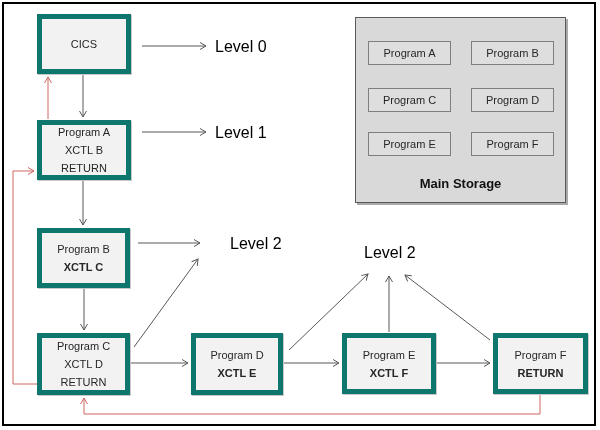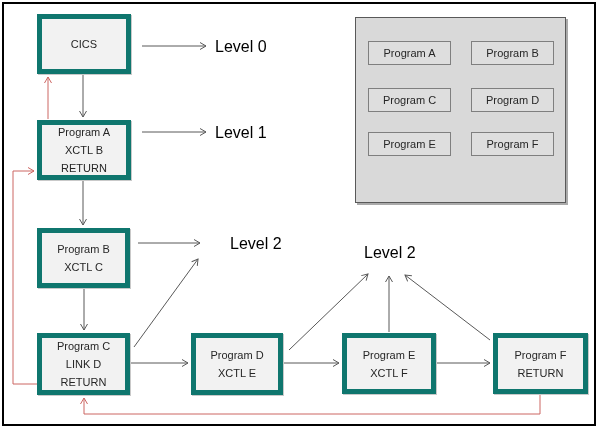--- a/index.html
+++ b/index.html
@@ -14,21 +14,21 @@
   .node{
     position:absolute;background:#f2f2f2;border:5px solid #0f766e;
     box-sizing:border-box;display:flex;flex-direction:column;
     align-items:center;justify-content:center;
     box-shadow:1px 1px 0 #c9c9c9;
   }
   .node .line{
     display:block;font-size:11px;line-height:18px;height:18px;
     color:#262626;white-space:nowrap;
   }
-  .node.gap2 .line + .line{}
+  .node.gap2 .line + .line{font-weight:bold;}
   .level-label{
     position:absolute;font-size:16px;line-height:13px;color:#000000;white-space:nowrap;
   }
   #main-storage{
     position:absolute;left:355px;top:17px;width:211px;height:186px;
     background:#d9d9d9;border:1px solid #595959;box-sizing:border-box;
     box-shadow:2px 2px 0 #aaaaaa;
   }
   .storage-box{
     position:absolute;width:83px;height:24px;background:#dedede;
@@ -91,21 +91,21 @@
     <span class="line">RETURN</span>
   </div>
 
   <div class="node gap2" style="left:37px;top:228px;width:93px;height:60px;">
     <span class="line">Program B</span>
     <span class="line">XCTL C</span>
   </div>
 
   <div class="node" style="left:37px;top:333px;width:93px;height:62px;">
     <span class="line">Program C</span>
-    <span class="line">LINK D</span>
+    <span class="line">XCTL D</span>
     <span class="line">RETURN</span>
   </div>
 
   <div class="node gap2" style="left:191px;top:333px;width:92px;height:62px;">
     <span class="line">Program D</span>
     <span class="line">XCTL E</span>
   </div>
 
   <div class="node gap2" style="left:342px;top:333px;width:94px;height:61px;">
     <span class="line">Program E</span>
@@ -122,14 +122,15 @@
   <span class="level-label" style="left:214px;top:237px;margin-left:16px;">Level 2</span>
   <span class="level-label" style="left:364px;top:246px;">Level 2</span>
 
   <div id="main-storage">
     <div class="storage-box" style="left:12px;top:23px;">Program A</div>
     <div class="storage-box" style="left:115px;top:23px;">Program B</div>
     <div class="storage-box" style="left:12px;top:70px;">Program C</div>
     <div class="storage-box" style="left:115px;top:70px;">Program D</div>
     <div class="storage-box" style="left:12px;top:114px;">Program E</div>
     <div class="storage-box" style="left:115px;top:114px;">Program F</div>
+    <div id="main-storage-label">Main Storage</div>
   </div>
 </div>
 
 </body></html>

